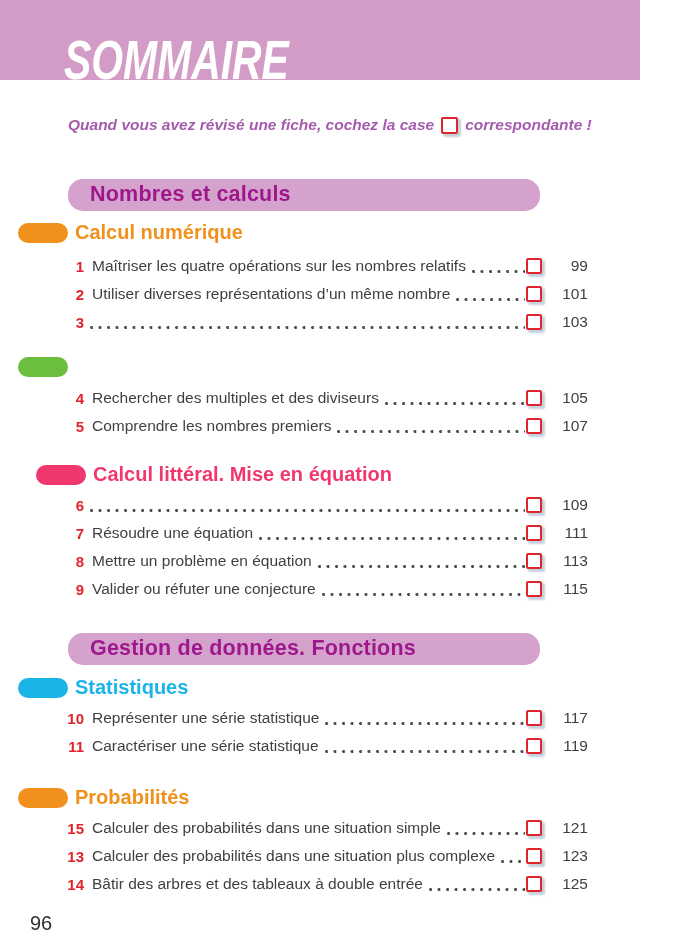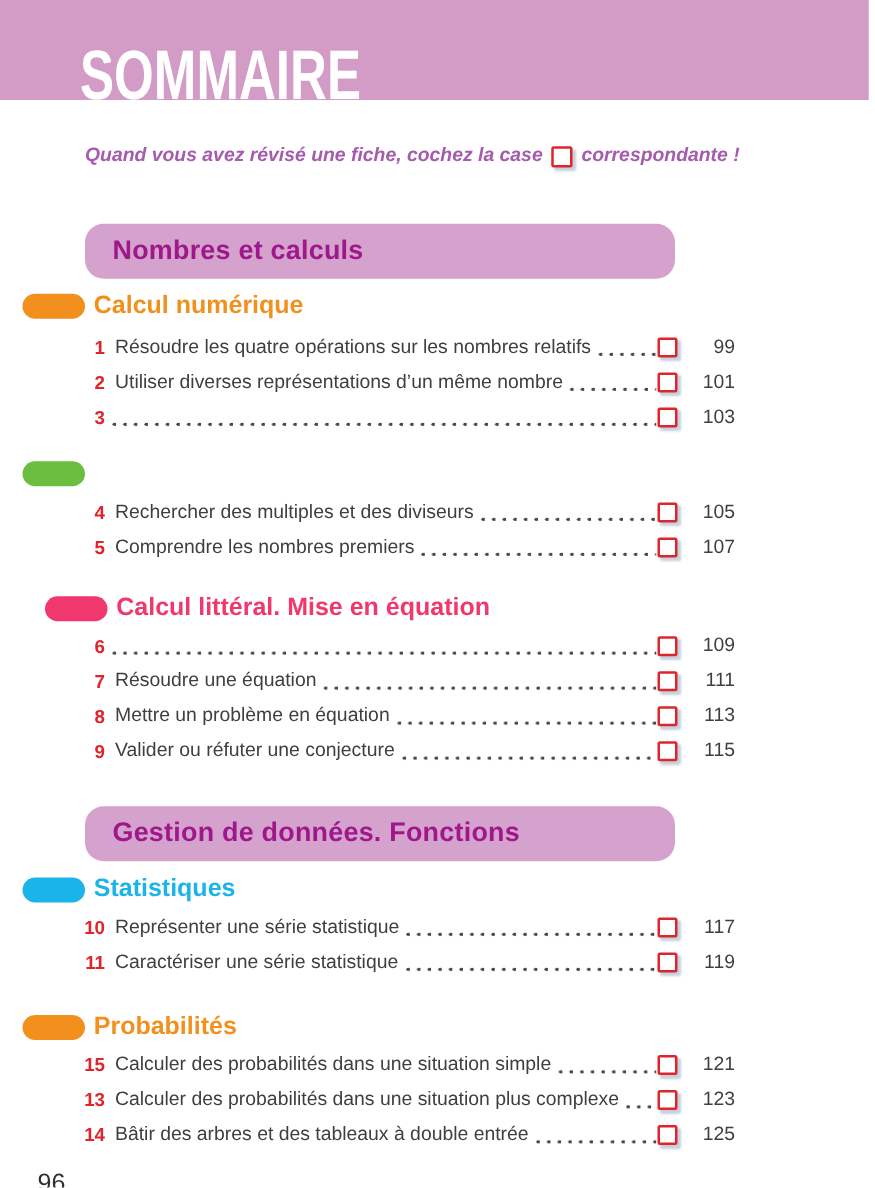--- a/index.html
+++ b/index.html
@@ -6,23 +6,23 @@
   html, body { margin: 0; padding: 0; }
   body {
     width: 700px; height: 950px;
     background: #ffffff;
     font-family: "Liberation Sans", "DejaVu Sans", sans-serif;
     overflow: hidden;
   }
 
   
   .banner {
-    width: 695px; height: 80px;
+    width: 640px; height: 80px;
     background: #d29cc6;
-    display: flex; align-items: flex-end;
+    display: flex; align-items: flex-end; font-style: italic;
   }
   .banner h1 {
     margin: 0 0 -3px 64px;
     font-size: 56px; line-height: 0.80;
     font-weight: 800; color: #ffffff;
     letter-spacing: 0px;
     transform: scaleX(0.73);
     transform-origin: left bottom;
     white-space: nowrap;
   }
@@ -32,21 +32,21 @@
     margin: 36px 0 0 68px;
     display: flex; align-items: center; gap: 7px;
     font-style: italic; font-weight: 600;
     font-size: 15.5px; color: #a55bae;
     white-space: nowrap;
   }
   .intro .cbx { width: 17px; height: 17px; }
 
   
   .section-bar {
-    margin-left: 68px; width: 472px; height: 44px;
+    margin-left: 68px; width: 472px; height: 32px;
     background: #d5a1cd; border-radius: 15px;
     display: flex; align-items: center;
     padding-left: 22px;
   }
   .section-bar span {
     color: #9f188b; font-size: 21.5px; font-weight: 800;
     letter-spacing: 0.2px; white-space: nowrap;
     transform: translateY(-1px);
   }
 
@@ -131,21 +131,21 @@
   <span style="color: rgb(159, 24, 139);">Nombres et calculs</span>
 </div>
 
 <div class="group-header mt-11">
   <span class="tab" style="background-color: rgb(242, 144, 29);"></span>
   <span class="group-title" style="color: rgb(242, 144, 29);">Calcul numérique</span>
 </div>
 <div class="rows mt-9">
   <div class="row">
     <span class="num">1</span>
-    <span class="label">Résoudre les quatre opérations sur les nombres relatifs</span>
+    <span class="label">Maîtriser les quatre opérations sur les nombres relatifs</span>
     <span class="leader"></span>
     <span class="cbx"></span>
     <span class="pagenum">99</span>
   </div>
   <div class="row">
     <span class="num">2</span>
     <span class="label">Utiliser diverses représentations d’un même nombre</span>
     <span class="leader"></span>
     <span class="cbx"></span>
     <span class="pagenum">101</span>

